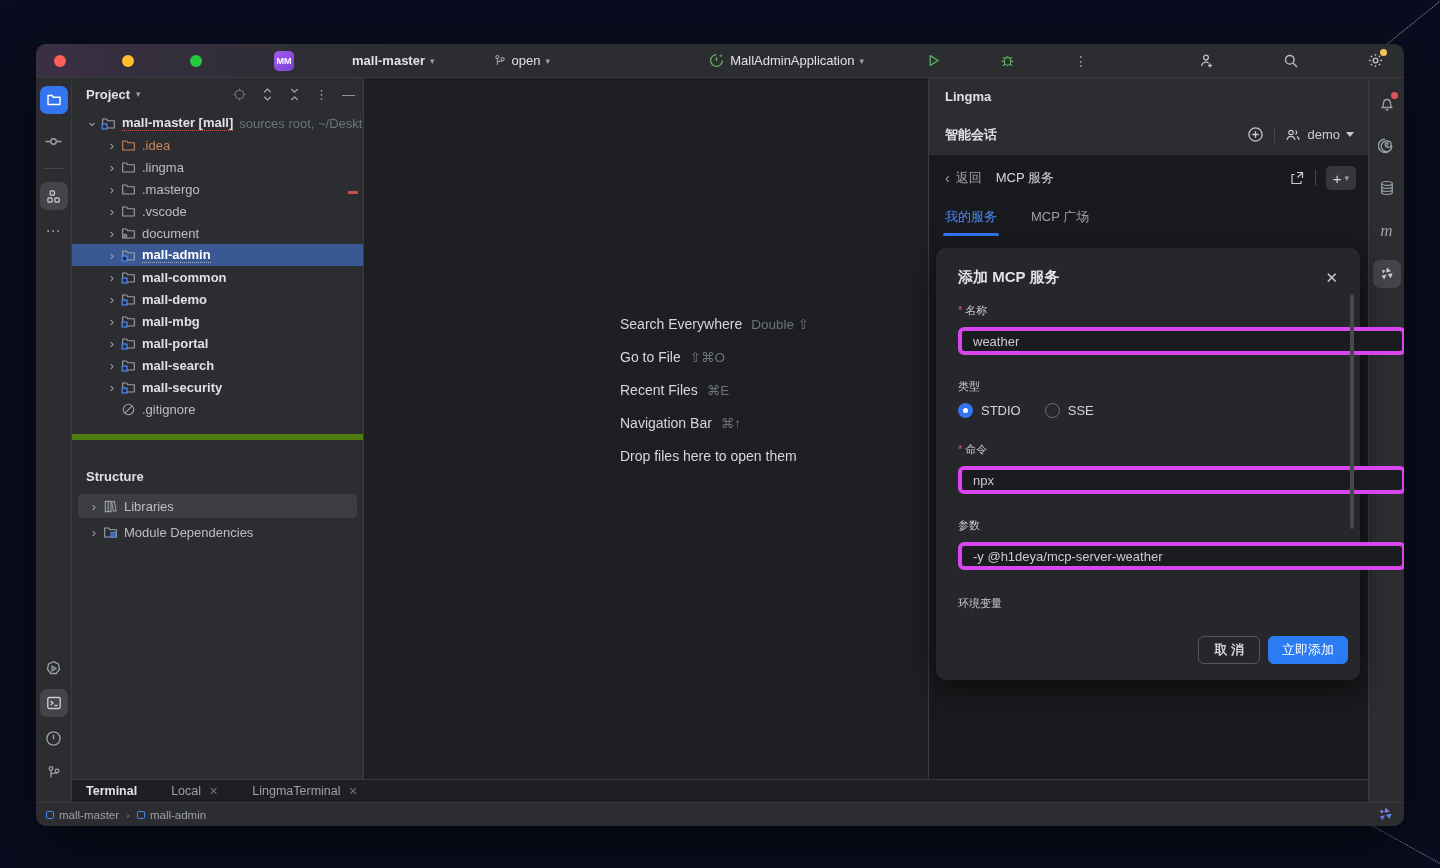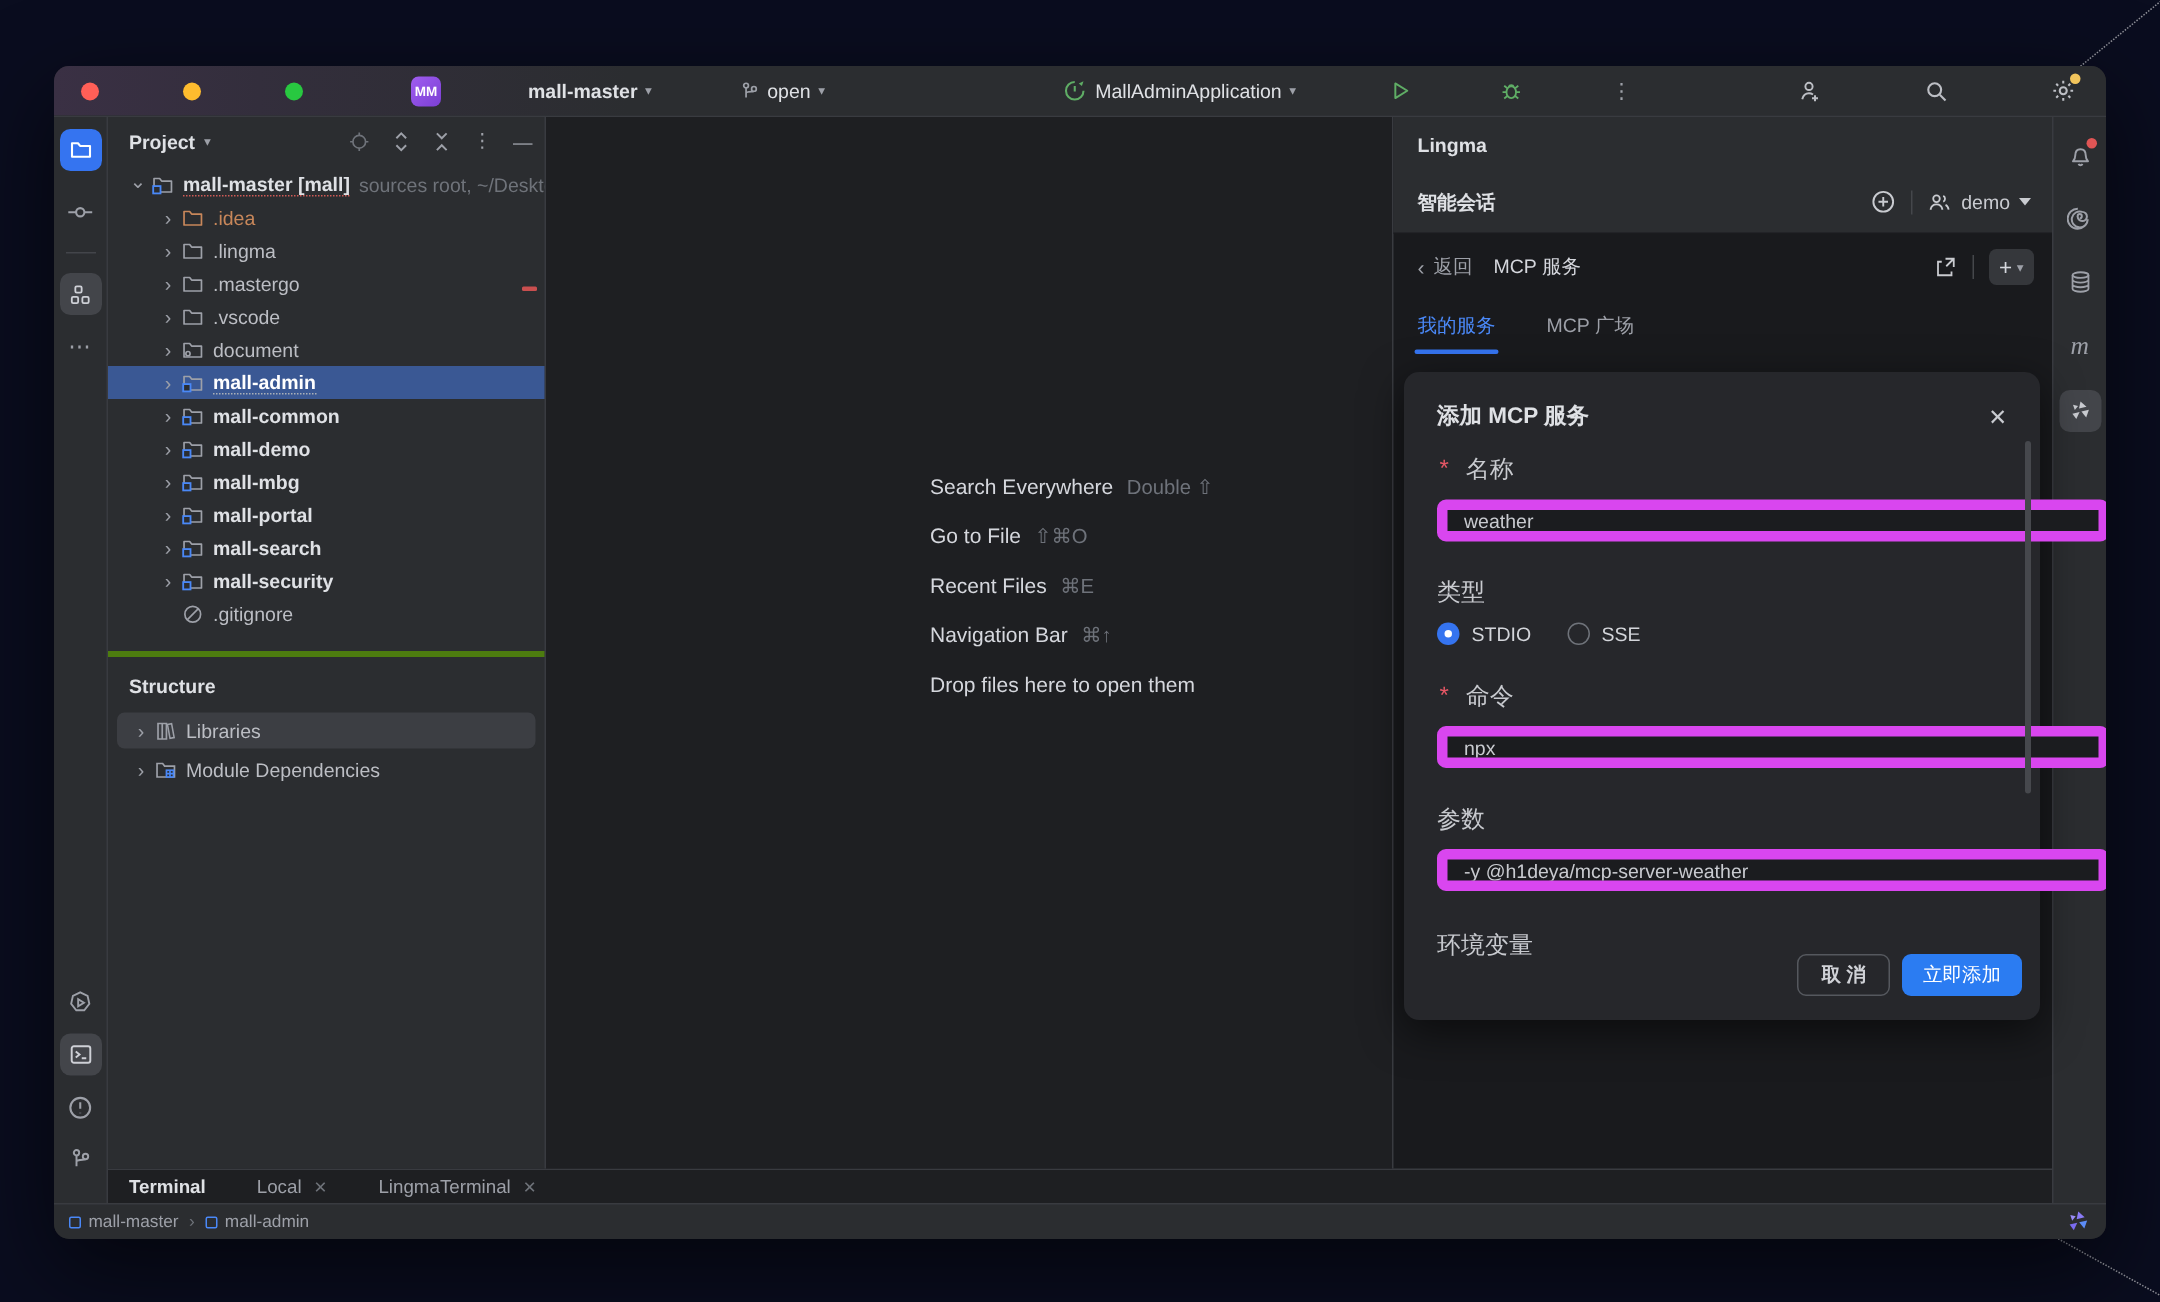--- a/index.html
+++ b/index.html
@@ -54,21 +54,21 @@
   .tree-row.selected { background:#3a5894; }
   .tw { width:16px; flex:0 0 16px; display:flex; justify-content:center; color:#9da0a8; }
   .ti { width:17px; flex:0 0 17px; display:flex; justify-content:center; margin-right:5px; }
   .tl { }
   .tlabel { color:#bcbec4; }
   .tlabel.bold { font-weight:bold; color:#dfe1e5; }
   .tanno { color:#6f737a; margin-left:6px; }
   .u-red { border-bottom:1px dotted #cf5b56; }
   .u-grey { border-bottom:1px dotted #aab0b8; }
   #error-stripe { position:absolute; right:5px; top:113px; width:10px; height:3px; background:#c94f4f; border-radius:1px; }
-  #structure-sec { margin-top:14px; border-top:4px solid #4d7c0f; padding-top:8px; }
+  #structure-sec { margin-top:14px; border-top:6px solid #4d7c0f; padding-top:25px; }
   #structure-title { font-weight:bold; padding:4px 0 10px 14px; }
   .struct-row { height:24px; display:flex; align-items:center; margin:0 6px 2px; border-radius:5px; padding-left:8px; color:#bcbec4; }
   .struct-row.hl { background:#3c3e43; }
 
   
   #editor { flex:1; position:relative; background:#1e1f22; }
   #shortcuts { position:absolute; left:256px; top:238px; }
   .sc-row { height:33px; display:flex; align-items:baseline; gap:9px; font-size:14px; color:#d5d7dd; }
   .sc-keys { color:#6e727a; font-size:13.5px; }
 
@@ -89,23 +89,23 @@
   .mcp-tab { padding-bottom:10px; color:#9da0a8; position:relative; }
   .mcp-tab.active { color:#4a88f7; }
   .mcp-tab.active:after { content:""; position:absolute; left:-2px; right:-2px; bottom:0; height:3px; border-radius:2px; background:#3574f0; }
 
   
   #dialog { margin:12px 8px 0 7px; background:#26272b; border-radius:10px; position:relative;
     box-shadow:0 8px 28px rgba(0,0,0,.55); padding:20px 22px 18px; height:432px; }
   #dialog-title-row { display:flex; align-items:center; margin-bottom:16px; }
   #dialog-title { font-size:15px; font-weight:bold; }
   #dialog-close { margin-left:auto; color:#c9cbd0; font-size:15px; }
-  .f-label { font-size:16px; color:#c8cacf; margin-bottom:9px;font-family:Liberation Mono, monospace; }
+  .f-label { font-size:11px; color:#c8cacf; margin-bottom:9px; }
   .req:before { content:"* "; color:#e55765; }
-  .f-input { width:448px; height:28px; background:#1b1c1f; border:7px solid #d946ef; border-radius:6px;
+  .f-input { width:448px; height:28px; background:#1b1c1f; border:4px solid #d946ef; border-radius:6px;
     color:#c9cbd0; font-size:13px; padding:0 11px; margin-bottom:18px; outline:none;
     font-family:"Liberation Sans","DejaVu Sans",sans-serif; }
   .radio-row { display:flex; align-items:center; gap:24px; margin:2px 0 24px; }
   .radio { display:flex; align-items:center; gap:8px; color:#d3d5da; }
   .rdot { width:15px; height:15px; border-radius:50%; }
   .rdot.on { background:#3574f0; display:flex; align-items:center; justify-content:center; }
   .rdot.on:after { content:""; width:5px; height:5px; border-radius:50%; background:#fff; }
   .rdot.off { border:1.5px solid #6f737a; }
   #dialog-btns { position:absolute; right:12px; bottom:16px; display:flex; gap:8px; }
   .btn { height:28px; border-radius:6px; display:flex; align-items:center; justify-content:center; font-size:13px; }

